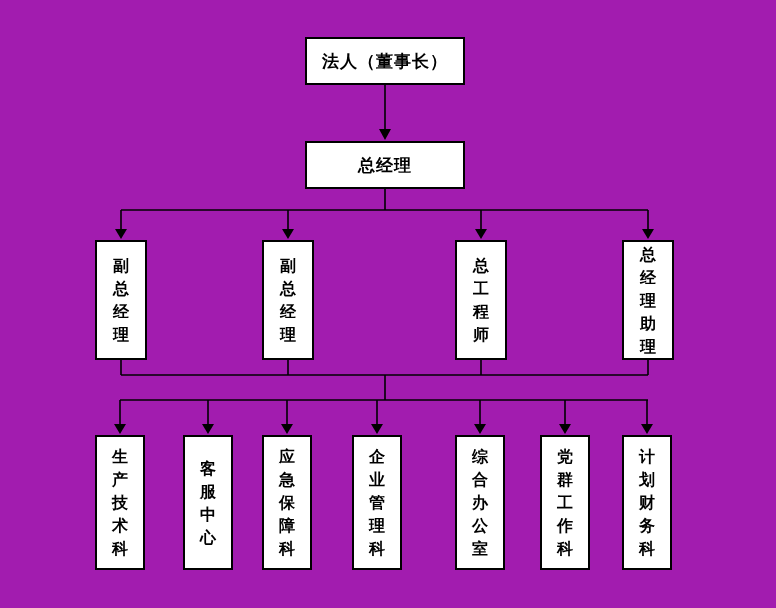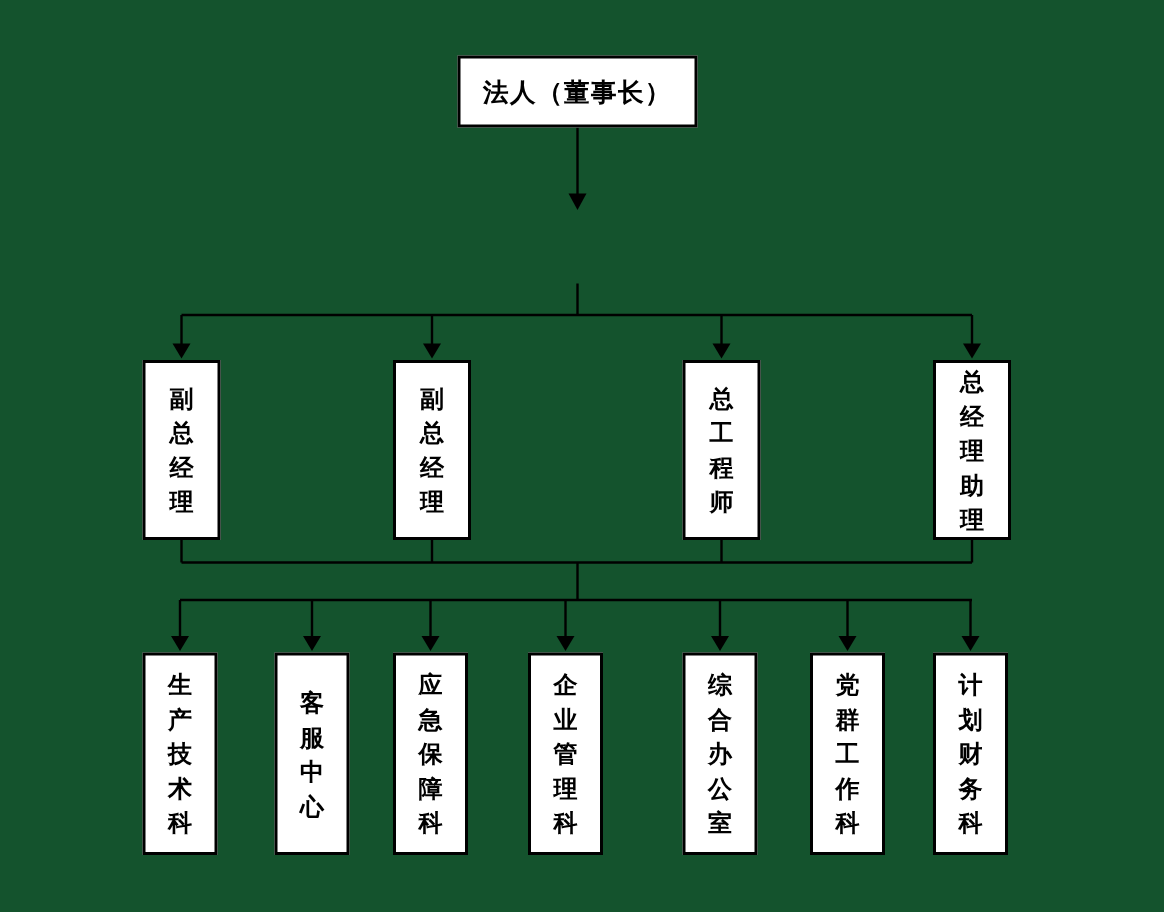--- a/index.html
+++ b/index.html
@@ -5,21 +5,21 @@
   * { margin: 0; padding: 0; box-sizing: border-box; }
   html, body { background: #ffffff; }
   body {
     font-family: "DejaVu Sans", "Liberation Sans", sans-serif;
     color: #000000;
   }
   .canvas {
     position: relative;
     width: 776px;
     height: 608px;
-    background: #14532d;
+    background: #a21caf;
     overflow: hidden;
   }
   .connectors {
     position: absolute;
     left: 0;
     top: 0;
     width: 776px;
     height: 608px;
   }
   .connectors line { stroke: #000000; stroke-width: 1.6; }
@@ -94,20 +94,23 @@
       <polygon points="559,424 571,424 565,434"></polygon>
       <line x1="647" y1="400" x2="647" y2="425"></line>
       <polygon points="641,424 653,424 647,434"></polygon>
     </g>
   </svg>
 
   <div class="box h-box" style="left:305px; top:37px; width:160px; height:48px;">
     <span>法人（董事长）</span>
   </div>
 
+  <div class="box h-box" style="left:305px; top:141px; width:160px; height:48px;">
+    <span>总经理</span>
+  </div>
 
   <div class="box v-box" style="left:95px; top:240px; width:52px; height:120px;">
     <span>
         <div class="vc">副</div>
         <div class="vc">总</div>
         <div class="vc">经</div>
         <div class="vc">理</div>
       </span>
   </div>
   <div class="box v-box" style="left:262px; top:240px; width:52px; height:120px;">

